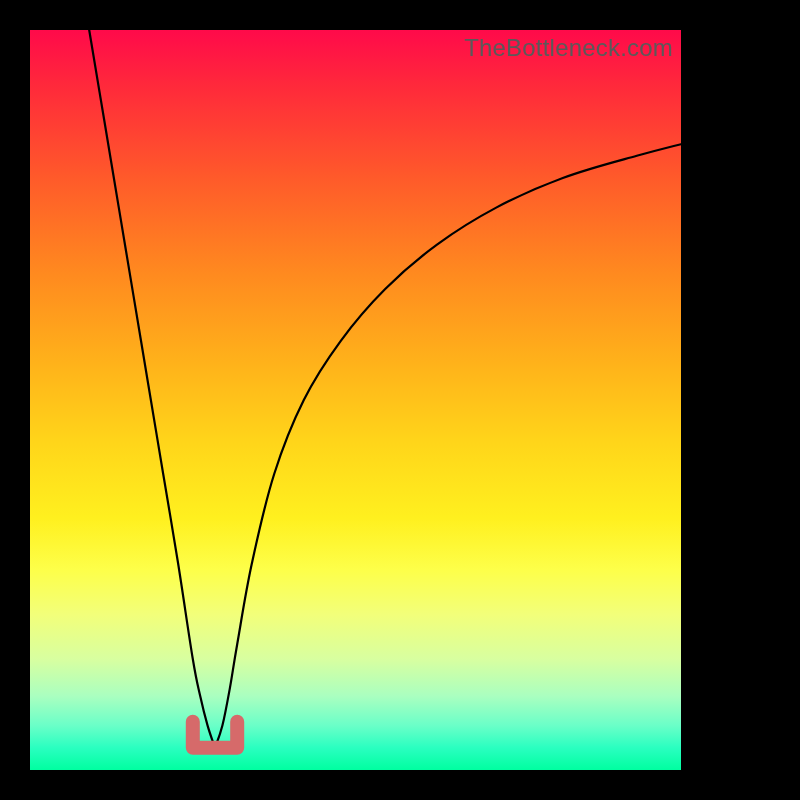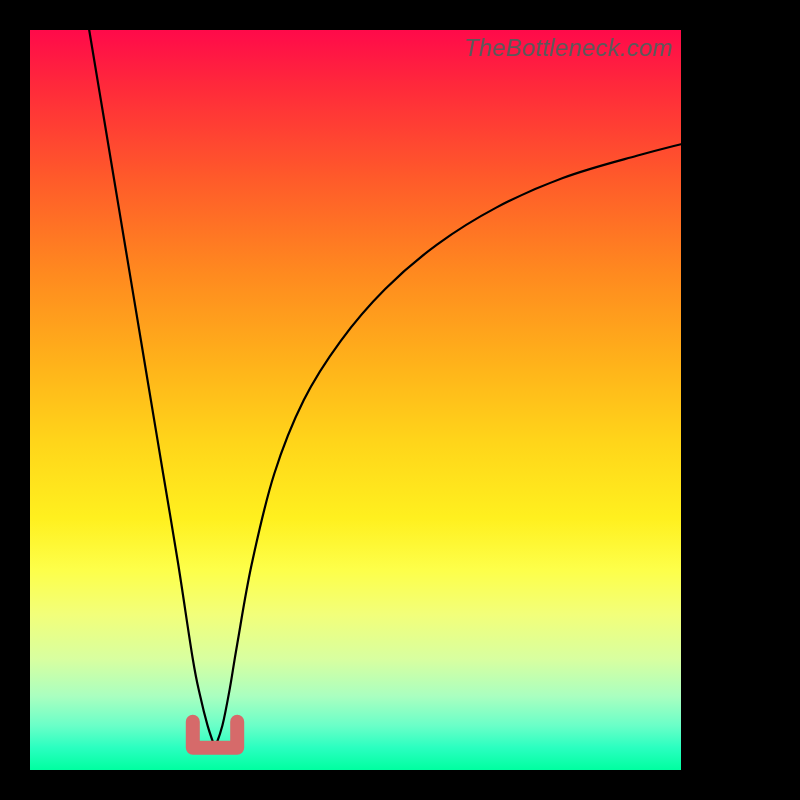--- a/index.html
+++ b/index.html
@@ -24,21 +24,20 @@
       #ffb21a 45%,
       #ffd61a 56%,
       #fff01f 66%,
       #fdff4a 73%,
       #f2ff7a 79%,
       #d8ffa0 85%,
       #aaffc0 90%,
       #6affc8 94%,
       #2affc0 97%,
       #00ffa0 100%);
-    font-style: italic;
   }
   .watermark {
     position: absolute;
     top: 4px;
     right: 8px;
     font-family: Arial, Helvetica, sans-serif;
     font-size: 24px;
     color: #5a5a5a;
     letter-spacing: 0.2px;
   }

